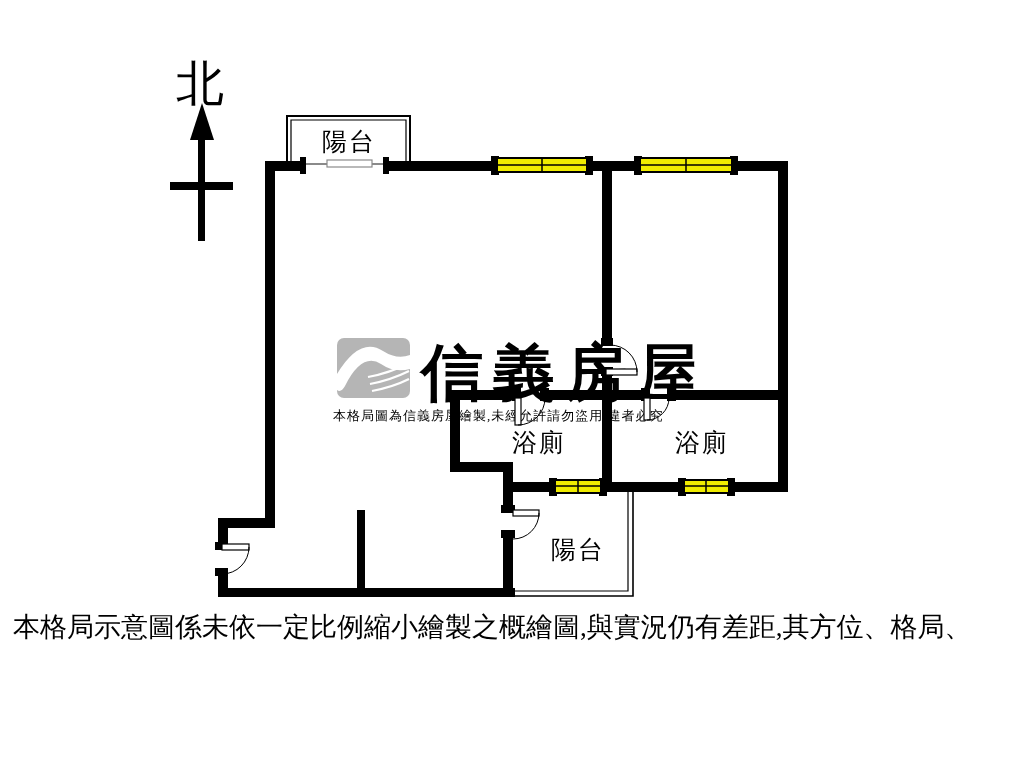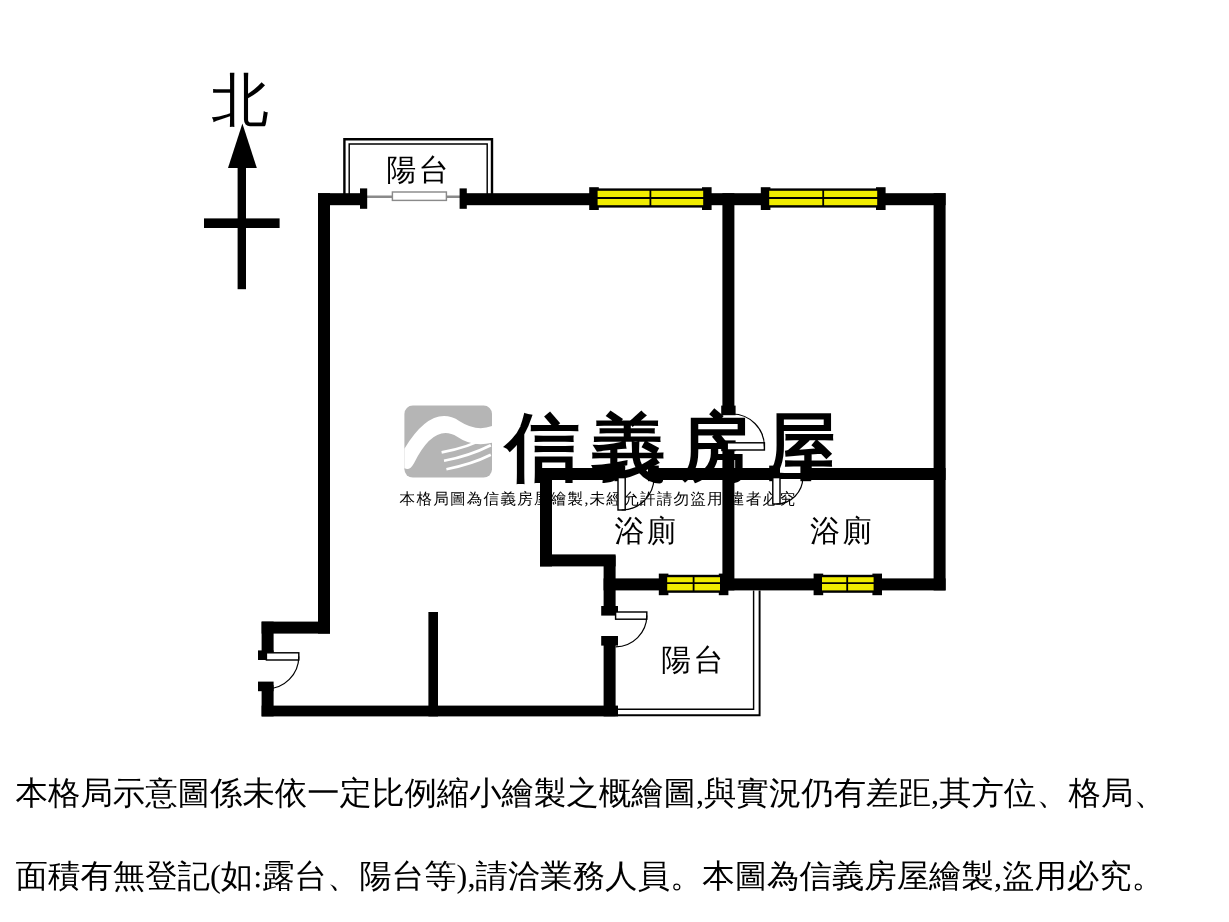--- a/index.html
+++ b/index.html
@@ -9,21 +9,21 @@
   svg text{font-family:"Liberation Serif", serif;fill:#000;}
   .room-label{font-size:25px;letter-spacing:2px;}
   .north-label{font-size:48px;}
   .wm-brand{font-size:62px;font-weight:bold;letter-spacing:10px;}
   .wm-notice{font-size:13px;letter-spacing:1px;}
   .disclaimer{
     position:absolute;left:13px;top:610px;width:1004px;
     font-size:27px;line-height:35px;color:#000;
     font-family:"Liberation Serif", serif;
   }
-  .disclaimer div{white-space:nowrap;margin-top:34px;}
+  .disclaimer div{white-space:nowrap;}
 </style>
 </head>
 <body>
 
 <div class="stage">
 <svg width="1024" height="768" viewBox="0 0 1024 768">
 
   <g>
     <g>
       <rect x="337" y="338" width="73" height="60" rx="7" fill="#b5b5b5"></rect>
@@ -153,15 +153,14 @@
     </g>
   </g>
 
   <text class="room-label" x="539" y="451" text-anchor="middle">浴廁</text>
   <text class="room-label" x="702" y="451" text-anchor="middle">浴廁</text>
 </svg>
 
 
 <div class="disclaimer">
   <div>本格局示意圖係未依一定比例縮小繪製之概繪圖,與實況仍有差距,其方位、格局、</div>
-  <div>面積有無登記(如:露台、陽台等),請洽業務人員。本圖為信義房屋繪製,盜用必究。</div>
 </div>
 </div>
 
 </body></html>

